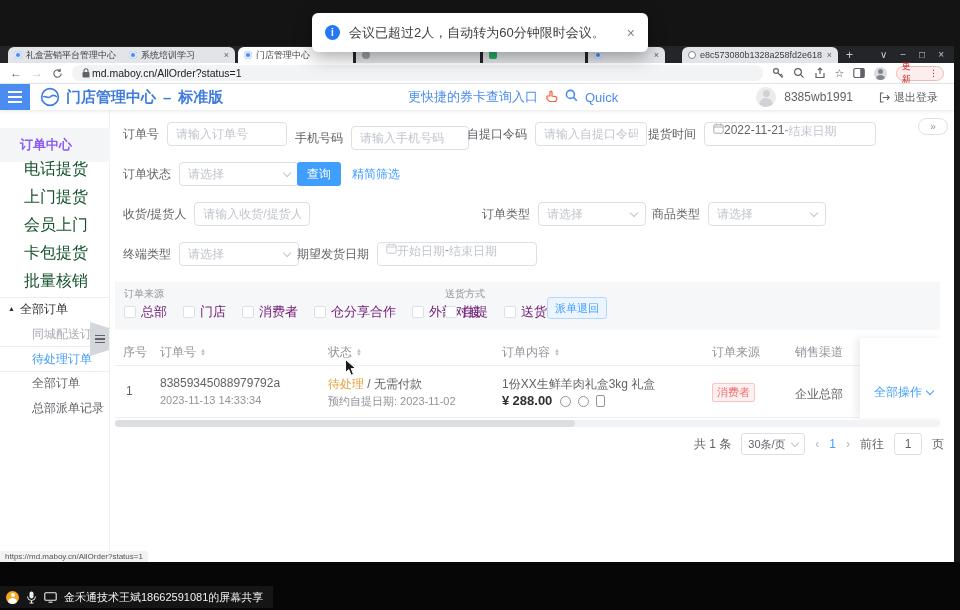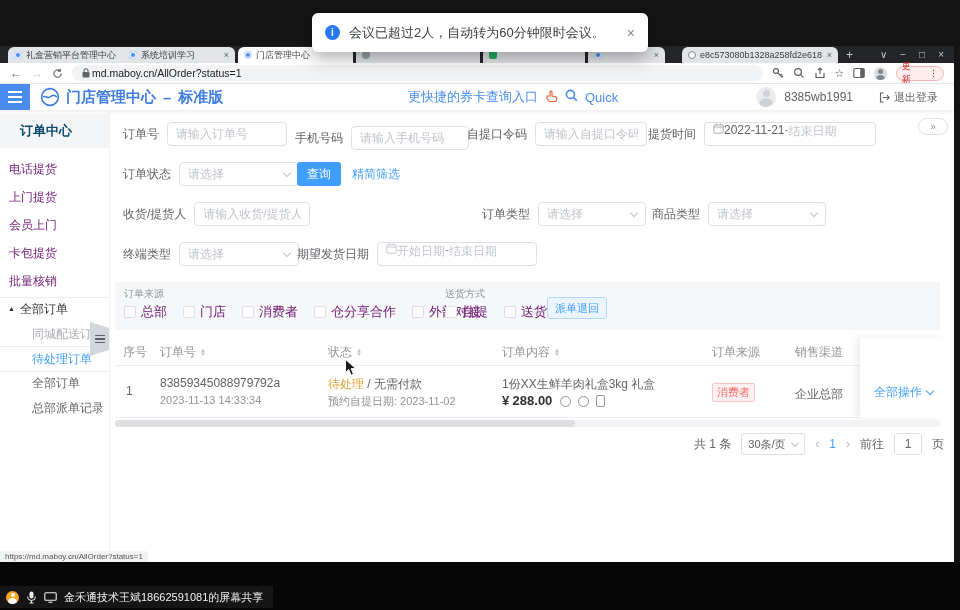--- a/index.html
+++ b/index.html
@@ -42,22 +42,22 @@
   .quickzone{position:absolute;left:408px;top:0;height:26px;display:flex;align-items:center;gap:7px;font-size:13px;color:#4a8cf0}
   .userzone{position:absolute;right:16px;top:0;height:26px;display:flex;align-items:center;gap:8px}
   .avatar-m{width:20px;height:20px;border-radius:50%;background:#ececec;position:relative;overflow:hidden}
   .avatar-m:before{content:"";position:absolute;left:6.5px;top:3px;width:7px;height:7px;border-radius:50%;background:#cfd3d7}
   .avatar-m:after{content:"";position:absolute;left:3px;top:11px;width:14px;height:9px;border-radius:7px 7px 0 0;background:#cfd3d7}
   .uname{font-size:12px;color:#606266}
   .logout{display:flex;align-items:center;gap:4px;font-size:11px;color:#606266;margin-left:18px}
 
   
   .sidebar{position:absolute;left:0;top:110px;width:110px;height:452px;background:#fff;border-right:1px solid #f0f0f0}
-  .side-sec{position:absolute;left:0;top:4px;width:110px;height:34px;background:#f4f5f6;line-height:34px;padding-left:20px;font-size:13px;font-weight:bold;color:#0c4a6e}
-  .sitem{position:absolute;left:9px;height:16px;line-height:16px;font-size:12px;color:#701a75;white-space:nowrap}
+  .side-sec{position:absolute;left:0;top:18px;width:110px;height:34px;background:#f4f5f6;line-height:34px;padding-left:20px;font-size:13px;font-weight:bold;color:#8b5cf6}
+  .sitem{position:absolute;left:24px;height:16px;line-height:16px;font-size:16px;color:#14532d;white-space:nowrap}
   .sgroup{position:absolute;left:8px;height:16px;line-height:16px;font-size:12px;color:#303133;display:flex;align-items:center;gap:5px;white-space:nowrap}
   .sgroup .car{font-size:7px;color:#303133}
   .schild{position:absolute;left:32px;height:16px;line-height:16px;font-size:12px;color:#606266;white-space:nowrap}
   .schild.dim{color:#a8abb2}
   .schild.active{color:#409eff}
   .shr{position:absolute;left:0;width:110px;border-top:1px solid #ececec}
   .handle{position:absolute;left:90px;top:322px;width:19px;height:34px;background:#d3d6da;clip-path:polygon(0 0,100% 18%,100% 82%,0 100%);z-index:6;display:flex;flex-direction:column;justify-content:center;align-items:center;gap:2px}
   .handle i{display:block;width:10px;height:1.5px;background:#5f6368}
 
   

